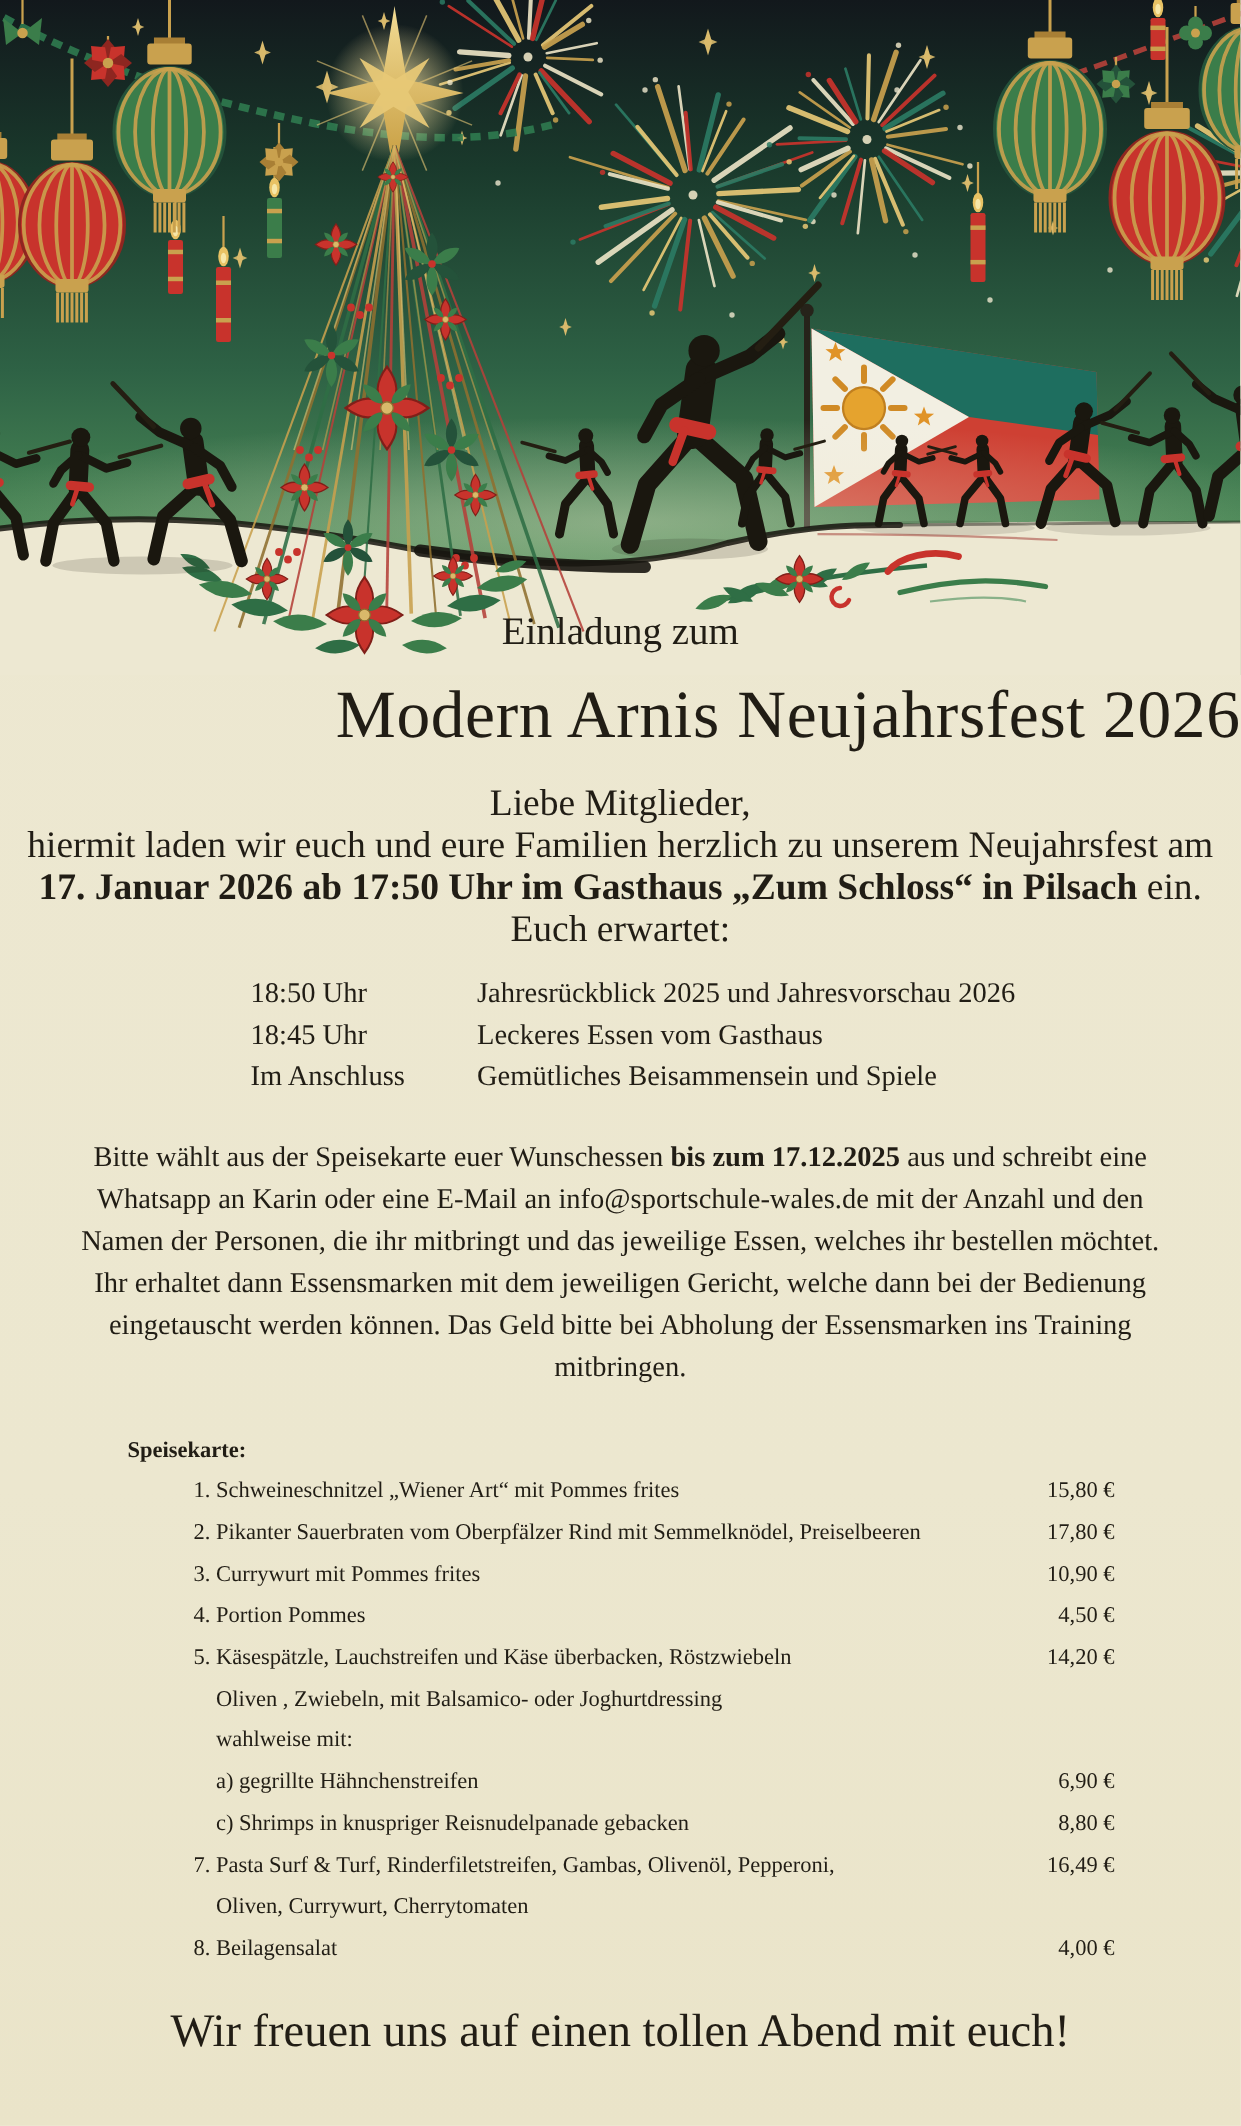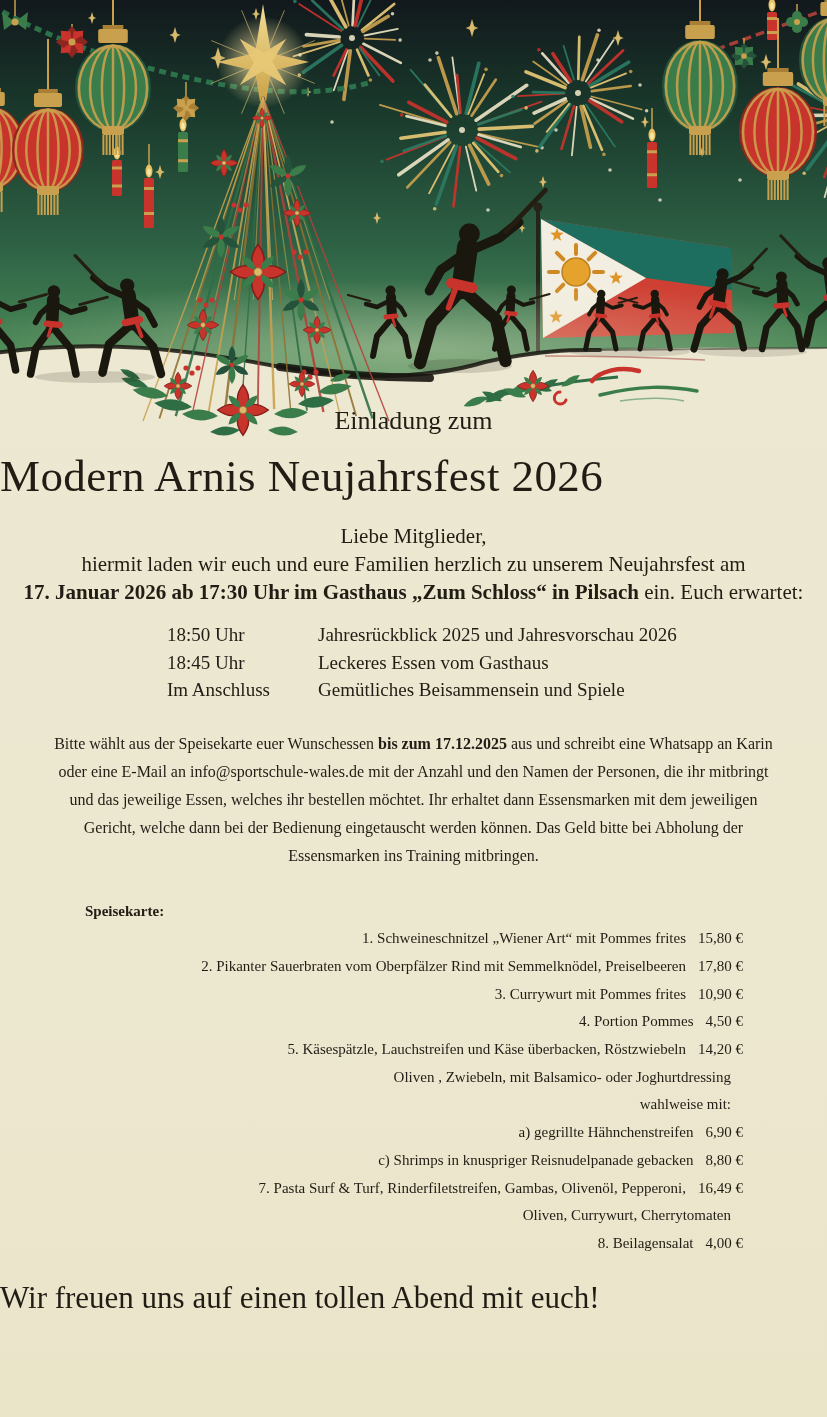--- a/index.html
+++ b/index.html
@@ -6,34 +6,34 @@
   body{
     width:827px;height:1417px;overflow:hidden;
     background:#EDE8D2;
     font-family:"Liberation Serif","DejaVu Serif",serif;
     color:#211D15;
   }
   .page{position:relative;width:827px;height:1417px;background:linear-gradient(180deg,#EDE8D2 0%,#ECE7CF 70%,#EAE4C9 100%);}
   .hero{display:block;width:827px;height:450px;}
   .content{position:relative;margin-top:-46px;}
   .pretitle{text-align:center;font-size:26px;line-height:34px;}
-  .title{margin:10px 0 0;text-align:left;font-size:45px;line-height:56px;font-weight:400;letter-spacing:.4px;}
-  .lead{margin-top:18px;text-align:center;font-size:21px;line-height:28px;}
+  .title{margin:10px 0 0;text-align:right;font-size:45px;line-height:56px;font-weight:400;letter-spacing:.4px;}
+  .lead{margin-top:18px;text-align:center;font-size:25px;line-height:28px;}
   .lead .ln{display:block;}
   .schedule{margin:15px 0 0 167px;font-size:19px;line-height:27.5px;}
   .srow{display:flex;}
   .stime{width:151px;flex:none;}
-  .note{margin:26px auto 0;width:736px;text-align:center;font-size:16px;line-height:28px;}
+  .note{margin:26px auto 0;width:736px;text-align:center;font-size:19px;line-height:28px;}
   .menu{margin:28px 84px 0 85px;font-size:15px;line-height:27.7px;}
   .menu-h{font-weight:700;}
-  .mrow{display:flex;justify-content:flex-end;}
+  .mrow{display:flex;justify-content:space-between;margin-left:44px;}
   .mrow .t{padding-right:12px;white-space:nowrap;}
   .mrow .p{white-space:nowrap;}
   .ind{padding-left:15px;}
-  .closing{margin-top:18px;text-align:left;font-size:31px;line-height:44px;}
+  .closing{margin-top:18px;text-align:center;font-size:31px;line-height:44px;}
   b{font-weight:700;}
 </style>
 </head>
 <body>
 
 <div class="page">
 
   <svg class="hero" id="hero-svg" viewBox="0 0 827 450" aria-hidden="true">
     <defs>
       <linearGradient id="skyG" x1="0" y1="0" x2="0" y2="1">
@@ -711,21 +711,21 @@
       </g>
   </svg>
 
   <div class="content">
     <div class="pretitle">Einladung zum</div>
     <h1 class="title">Modern Arnis Neujahrsfest 2026</h1>
 
     <div class="lead">
       <span class="ln">Liebe Mitglieder,</span>
       <span class="ln">hiermit laden wir euch und eure Familien herzlich zu unserem Neujahrsfest am</span>
-      <span class="ln"><b>17. Januar 2026 ab 17:30 Uhr im Gasthaus „Zum Schloss“ in Pilsach</b><span> ein. Euch erwartet:</span></span>
+      <span class="ln"><b>17. Januar 2026 ab 17:50 Uhr im Gasthaus „Zum Schloss“ in Pilsach</b><span> ein. Euch erwartet:</span></span>
     </div>
 
     <div class="schedule">
       <div class="srow">
         <span class="stime">18:50 Uhr</span>
         <span>Jahresrückblick 2025 und Jahresvorschau 2026</span>
       </div>
       <div class="srow">
         <span class="stime">18:45 Uhr</span>
         <span>Leckeres Essen vom Gasthaus</span>

